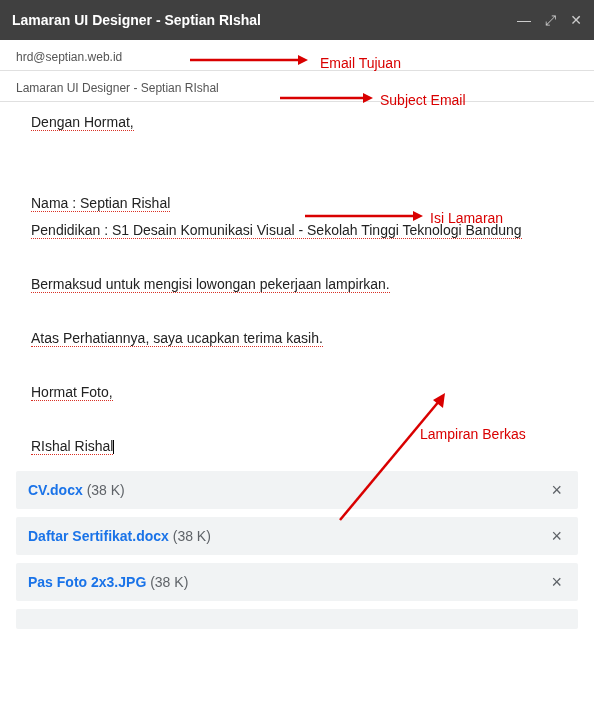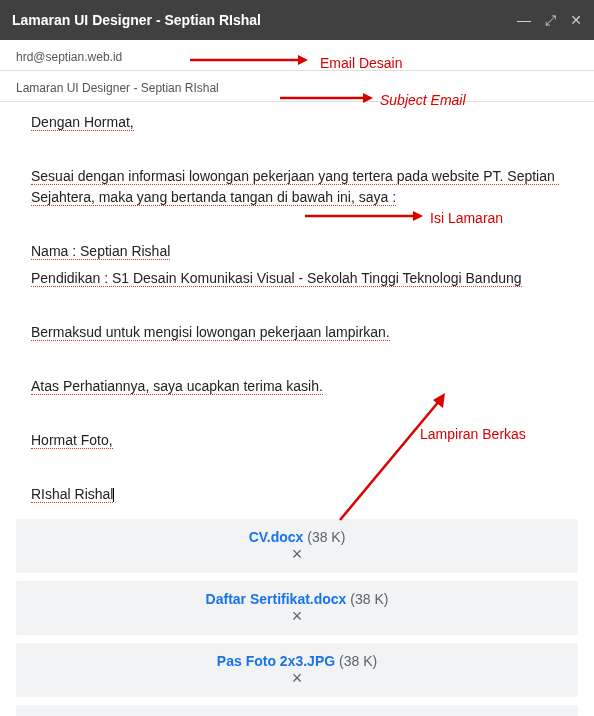--- a/index.html
+++ b/index.html
@@ -7,21 +7,21 @@
 .titlebar { background: #404040; color: #fff; height: 40px; display: flex; align-items: center; padding: 0 12px; justify-content: space-between; }
 .titlebar .title { font-weight: bold; font-size: 14px; }
 .titlebar .controls { display: flex; gap: 14px; }
 .titlebar .ctl { cursor: pointer; color: #ccc; font-size: 14px; }
 .field { padding: 10px 16px 6px; border-bottom: 1px solid #e0e0e0; font-size: 12px; color: #555; }
 .body-area { padding: 10px 31px 8px; font-size: 14px; line-height: 1.5; color: #222; }
 .body-area p { margin-bottom: 6px; white-space: pre-wrap; }
 .spellerr { border-bottom: 1px dotted #d93025; }
 .cursor { border-left: 1px solid #000; display:inline-block; height: 1em; vertical-align: text-bottom; }
 .attachments { padding: 0 16px; }
-.att-row { background: #f1f3f4; display: flex; align-items: center; justify-content: space-between; padding: 10px 12px; margin-bottom: 8px; border-radius: 2px; flex-direction: column; }
+.att-row { background: #f1f3f4; display: flex; align-items: center; justify-content: space-between; padding: 10px 12px; margin-bottom: 8px; border-radius: 2px; }
 .att-name { color: #1a73e8; font-weight: bold; cursor: pointer; }
 .att-size { color: #5f6368; font-weight: normal; }
 .att-close { color: #5f6368; cursor: pointer; font-size: 18px; line-height: 1; padding: 0 4px; }
 .ann { position: absolute; color: #d90000; font-size: 14px; font-weight: 500; pointer-events: none; }
 .arrow { position: absolute; pointer-events: none; }
 .arrow line { stroke: #d90000; stroke-width: 2.5; }
 .arrow polygon { fill: #d90000; }
 </style>
 </head>
 <body>
@@ -38,21 +38,20 @@
 <div class="field">
   <span>hrd@septian.web.id</span>
 </div>
 <div class="field">
   <span>Lamaran UI Designer - Septian RIshal</span>
 </div>
 
 <div class="body-area">
   <p><span class="spellerr">Dengan Hormat,</span></p>
   <p>&nbsp;</p>
-  <p><span class="spellerr">Sesuai dengan informasi lowongan pekerjaan yang tertera pada website PT. Septian Sejahtera, maka yang bertanda tangan di bawah ini, saya :</span></p>
   <p>&nbsp;</p>
   <p><span class="spellerr">Nama : Septian Rishal</span></p>
   <p><span class="spellerr">Pendidikan : S1 Desain Komunikasi Visual - Sekolah Tinggi Teknologi Bandung</span></p>
   <p>&nbsp;</p>
   <p><span class="spellerr">Bermaksud untuk mengisi lowongan pekerjaan lampirkan.</span></p>
   <p>&nbsp;</p>
   <p><span class="spellerr">Atas Perhatiannya, saya ucapkan terima kasih.</span></p>
   <p>&nbsp;</p>
   <p><span class="spellerr">Hormat Foto,</span></p>
   <p>&nbsp;</p>
@@ -68,27 +67,27 @@
       <span><span class="att-name">Daftar Sertifikat.docx</span> <span class="att-size">(38 K)</span></span>
       <span class="att-close">×</span>
     </div>
     <div class="att-row">
       <span><span class="att-name">Pas Foto 2x3.JPG</span> <span class="att-size">(38 K)</span></span>
       <span class="att-close">×</span>
     </div>
     <div class="att-row"></div>
   </div>
 
-<div class="ann" style="top:55px;left:320px;">Email Desain</div>
+<div class="ann" style="top:55px;left:320px;">Email Tujuan</div>
 <svg class="arrow" style="top:50px;left:180px;width:130px;height:20px;">
     <line x1="10" y1="10" x2="118" y2="10"></line>
     <polygon points="118,5 128,10 118,15"></polygon>
   </svg>
 
-<div class="ann" style="top:92px;left:380px;font-style:italic;">Subject Email</div>
+<div class="ann" style="top:92px;left:380px;">Subject Email</div>
 <svg class="arrow" style="top:88px;left:275px;width:100px;height:20px;">
     <line x1="5" y1="10" x2="88" y2="10"></line>
     <polygon points="88,5 98,10 88,15"></polygon>
   </svg>
 
 <div class="ann" style="top:210px;left:430px;">Isi Lamaran</div>
 <svg class="arrow" style="top:206px;left:300px;width:125px;height:20px;">
     <line x1="5" y1="10" x2="113" y2="10"></line>
     <polygon points="113,5 123,10 113,15"></polygon>
   </svg>

